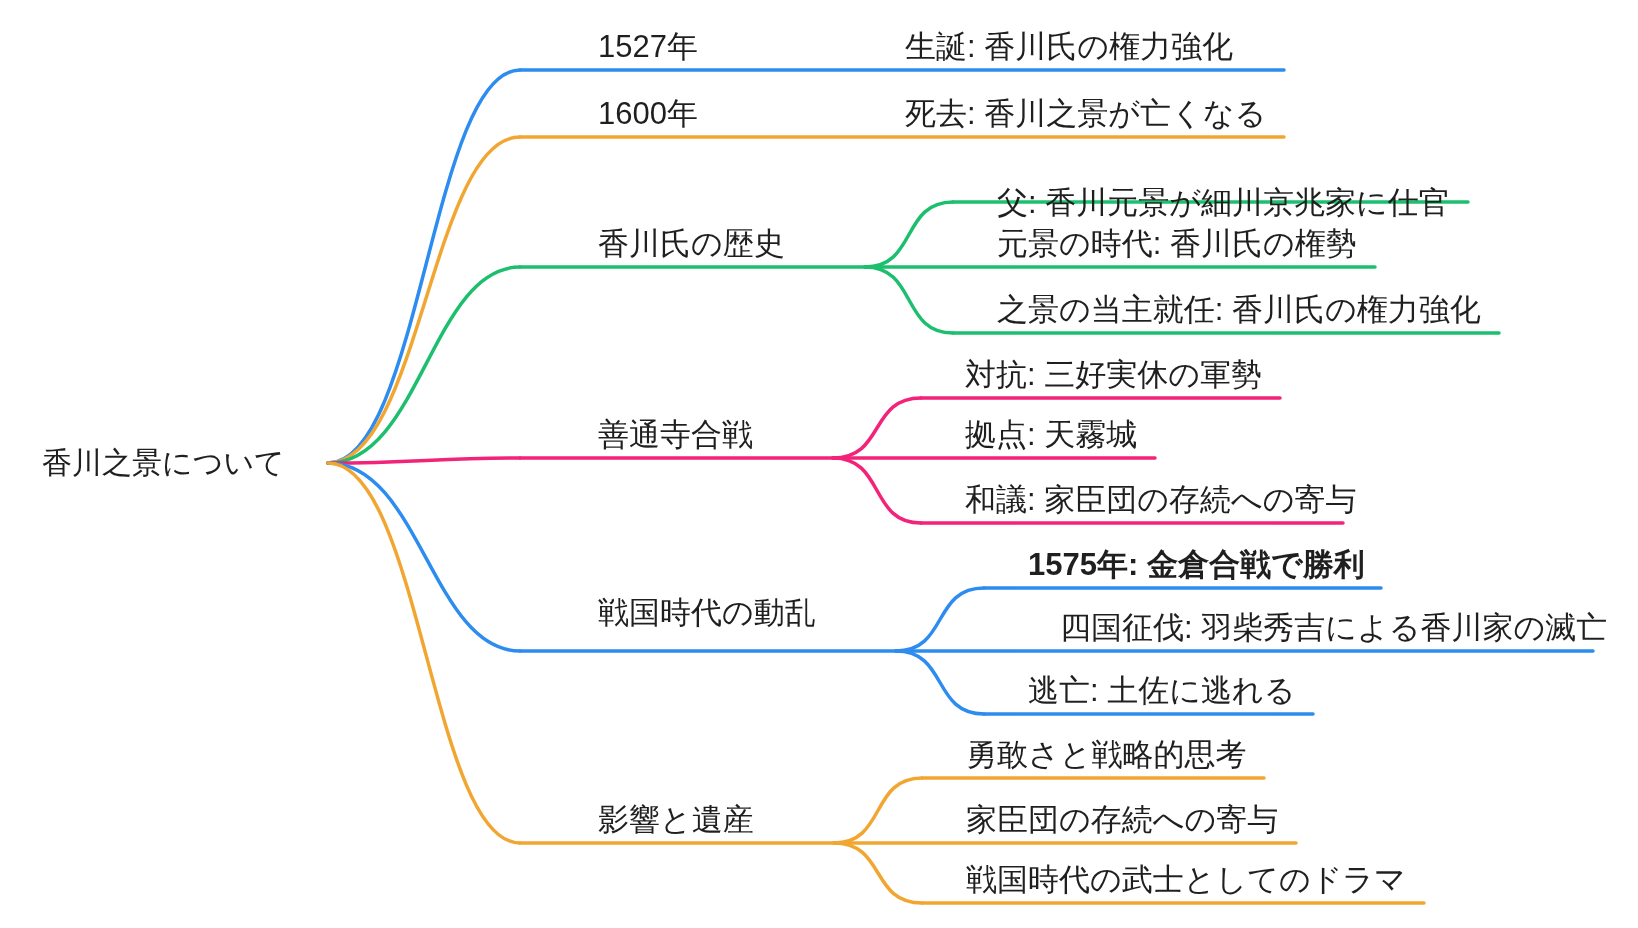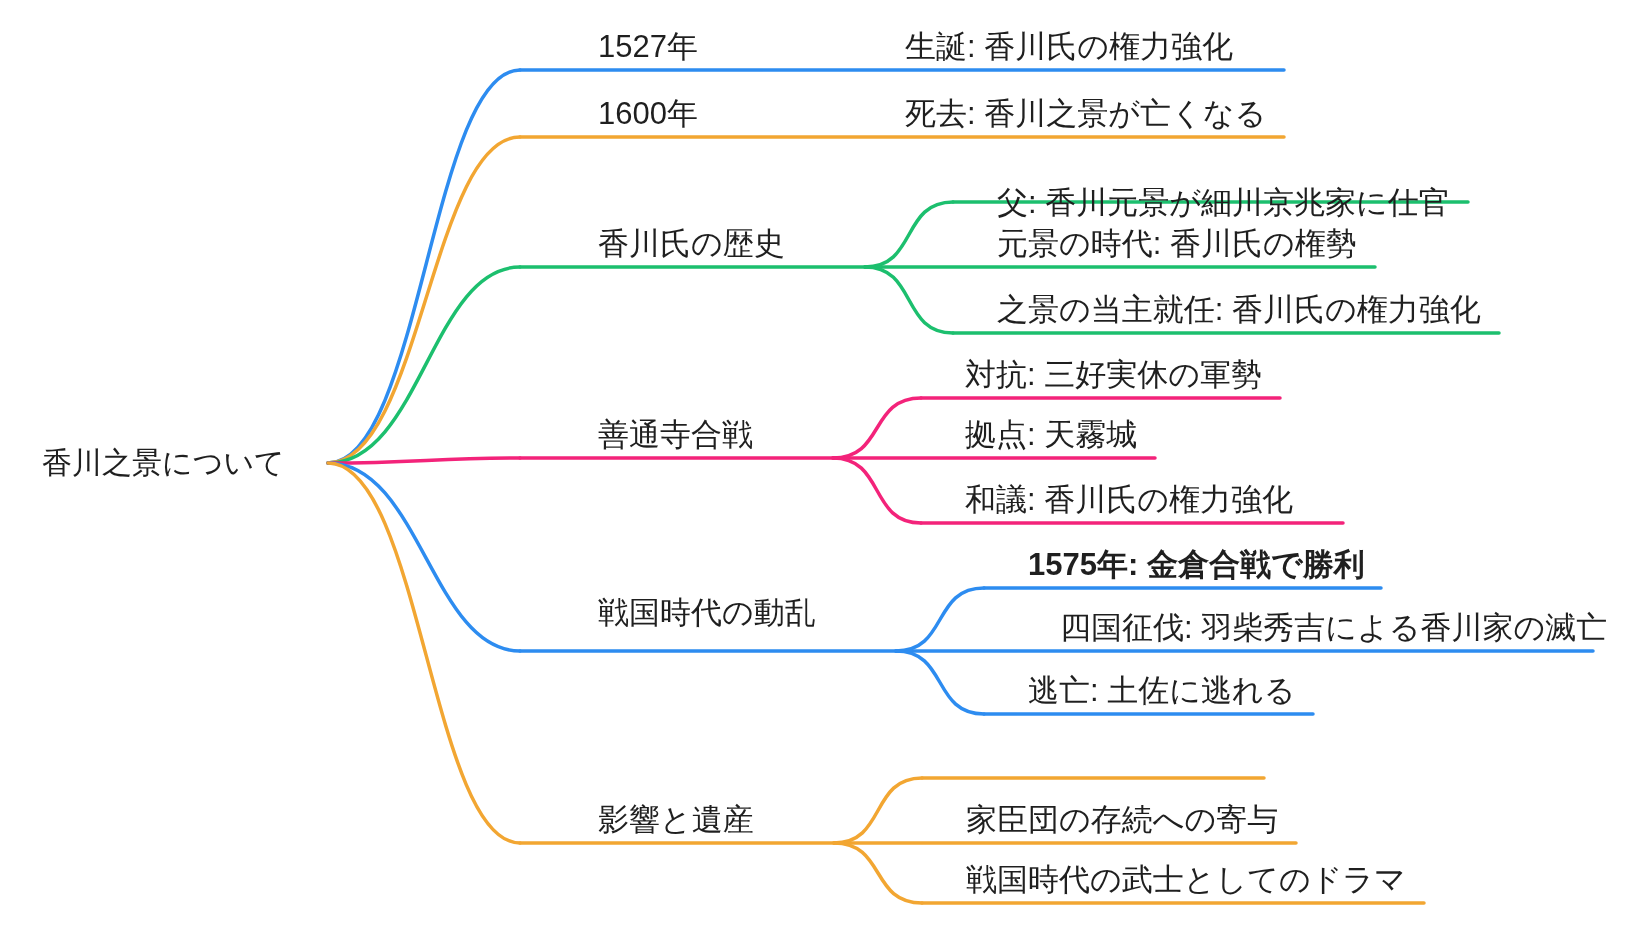--- a/index.html
+++ b/index.html
@@ -65,21 +65,22 @@
     <div class="node" id="b0c0" style="top: 30px; left: 905px;">生誕: 香川氏の権力強化</div>
     <div class="node" id="b1" style="left: 598px; top: 97px; text-align: center;">1600年</div>
     <div class="node" id="b1c0" style="top: 97px; left: 905px;">死去: 香川之景が亡くなる</div>
     <div class="node" id="b2" style="left: 598px; top: 227px;">香川氏の歴史</div>
     <div class="node" id="b2c0" style="top: 162px; left: 997px; margin-top: 24px;">父: 香川元景が細川京兆家に仕官</div>
     <div class="node" id="b2c1" style="top: 227px; left: 997px;">元景の時代: 香川氏の権勢</div>
     <div class="node" id="b2c2" style="top: 293px; left: 997px;">之景の当主就任: 香川氏の権力強化</div>
     <div class="node" id="b3" style="left: 598px; top: 418px;">善通寺合戦</div>
     <div class="node" id="b3c0" style="top: 358px; left: 965px;">対抗: 三好実休の軍勢</div>
     <div class="node" id="b3c1" style="top: 418px; left: 965px;">拠点: 天霧城</div>
-    <div class="node" id="b3c2" style="top: 483px; left: 965px;">和議: 香川氏の権力強化</div>
+    <div class="node" id="b3c2" style="top: 483px; left: 965px;">和議: 家臣団の存続への寄与</div>
     <div class="node" id="b4" style="left: 598px; top: 596px;">戦国時代の動乱</div>
     <div class="node" id="b4c0" style="top: 548px; left: 1028px; font-weight: bold;">1575年: 金倉合戦で勝利</div>
     <div class="node" id="b4c1" style="top: 611px; left: 1028px; margin-left: 32px;">四国征伐: 羽柴秀吉による香川家の滅亡</div>
     <div class="node" id="b4c2" style="top: 674px; left: 1028px;">逃亡: 土佐に逃れる</div>
     <div class="node" id="b5" style="left: 598px; top: 803px;">影響と遺産</div>
+    <div class="node" id="b5c0" style="top: 738px; left: 966px;">勇敢さと戦略的思考</div>
     <div class="node" id="b5c1" style="top: 803px; left: 966px;">家臣団の存続への寄与</div>
     <div class="node" id="b5c2" style="top: 863px; left: 966px;">戦国時代の武士としてのドラマ</div>
   </div>
 
 </body></html>

